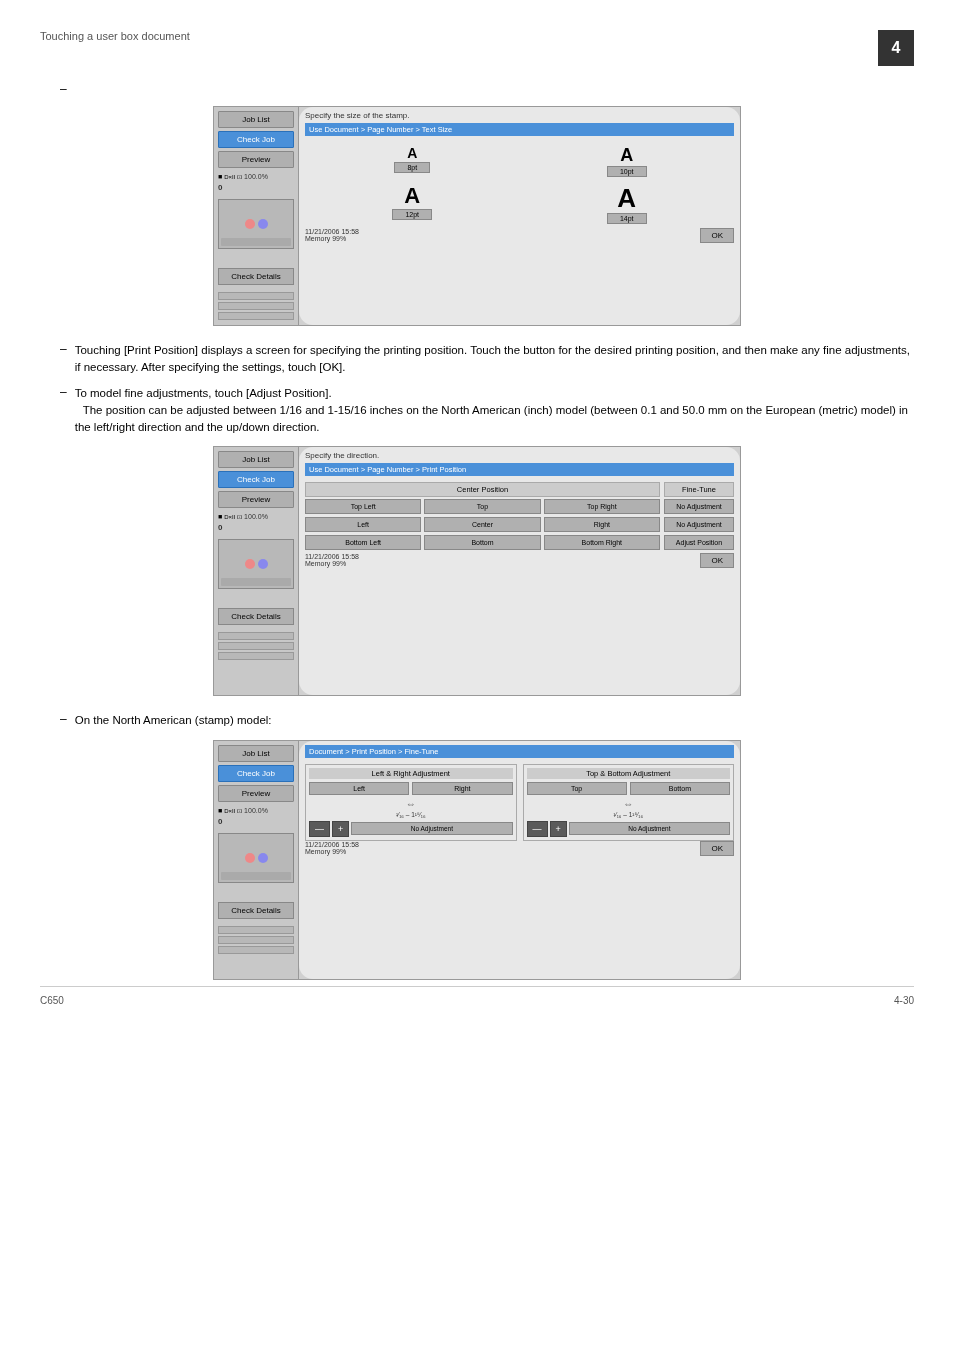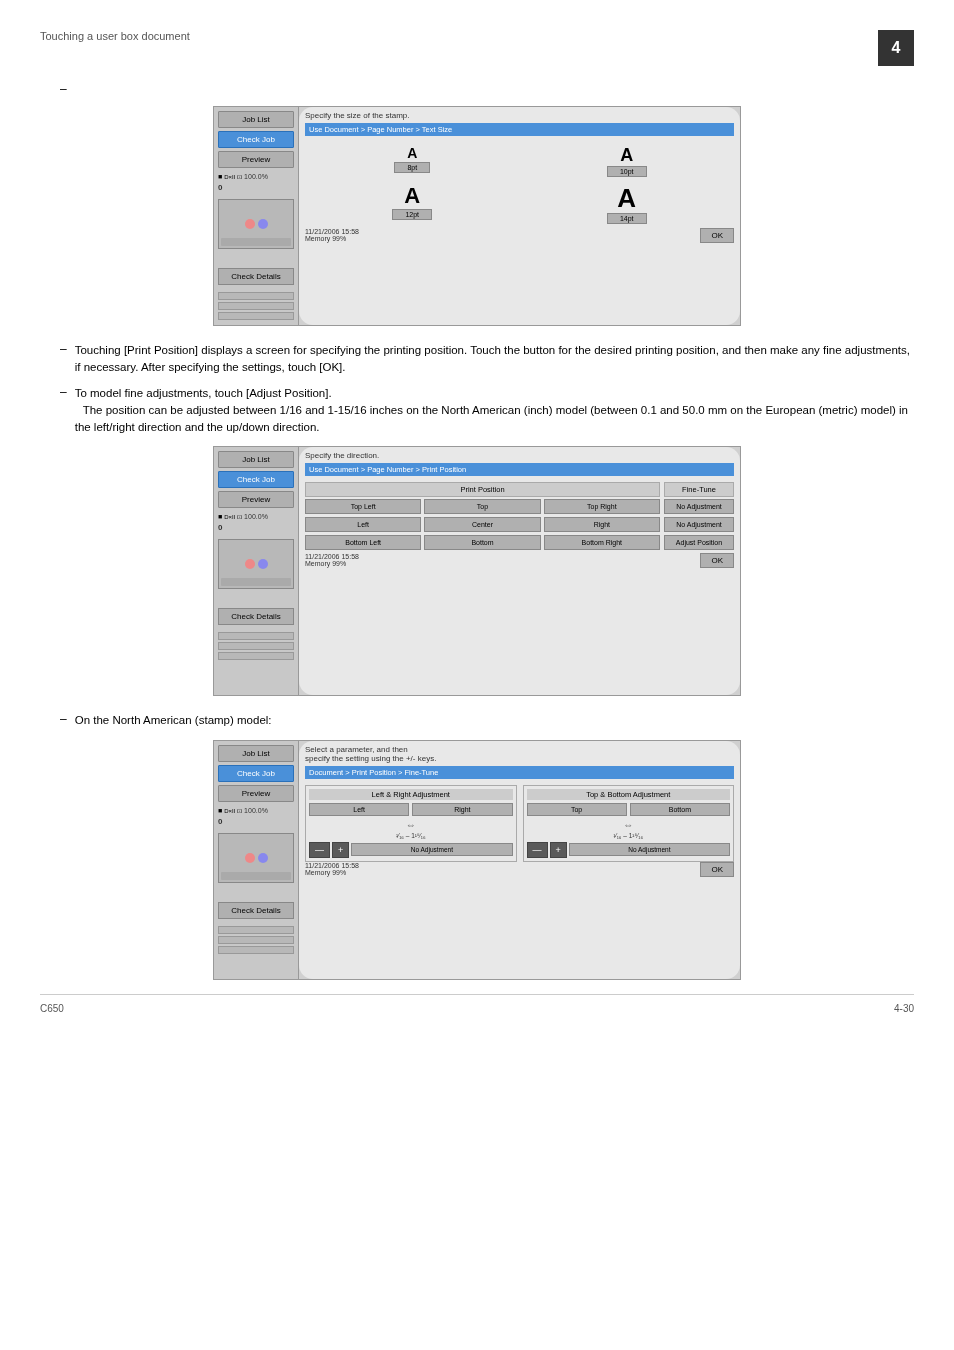--- a/index.html
+++ b/index.html
@@ -321,21 +321,21 @@
       text-align: center;
       padding: 3px 2px;
       font-size: 8px;
       cursor: pointer;
       margin-top: 16px;
     }
 
     
     .page-footer {
       position: absolute;
-      bottom: 12px;
+      bottom: 20px;
       left: 40px;
       right: 40px;
       display: flex;
       justify-content: space-between;
       font-size: 10px;
       color: #555;
       border-top: 1px solid #ccc;
       padding-top: 8px;
     }
 
@@ -487,21 +487,21 @@
           <div class="sidebar-spacer-line"></div>
           <div class="sidebar-spacer-line"></div>
         </div>
       </div>
 
       <div class="mockup-content">
         <div class="mockup-title">Specify the direction.</div>
         <div class="mockup-breadcrumb">Use Document &gt; Page Number &gt; Print Position</div>
         <div class="print-pos-section">
           <div class="print-pos-main">
-            <div class="print-pos-header">Print Position</div>
+            <div class="print-pos-header">Center Position</div>
             <div class="pos-grid">
               <div class="pos-btn">Top Left</div>
               <div class="pos-btn">Top</div>
               <div class="pos-btn">Top Right</div>
             </div>
             <div class="pos-grid">
               <div class="pos-btn">Left</div>
               <div class="pos-btn">Center</div>
               <div class="pos-btn">Right</div>
             </div>
@@ -556,24 +556,20 @@
         </div>
         <div class="sidebar-check-details">Check Details</div>
         <div class="sidebar-spacers">
           <div class="sidebar-spacer-line"></div>
           <div class="sidebar-spacer-line"></div>
           <div class="sidebar-spacer-line"></div>
         </div>
       </div>
 
       <div class="mockup-content">
-        <div class="mockup-title">
-          <span>Select a parameter, and then</span><br>
-          <span>specify the setting using the +/- keys.</span>
-        </div>
         <div class="mockup-breadcrumb">Document &gt; Print Position &gt; Fine-Tune</div>
         <div class="finetune-section">
 
           <div class="finetune-col">
             <div class="finetune-col-title">Left &amp; Right Adjustment</div>
             <div class="finetune-lr-btns">
               <div class="finetune-lr-btn">Left</div>
               <div class="finetune-lr-btn">Right</div>
             </div>
             <div class="finetune-arrow-row">

